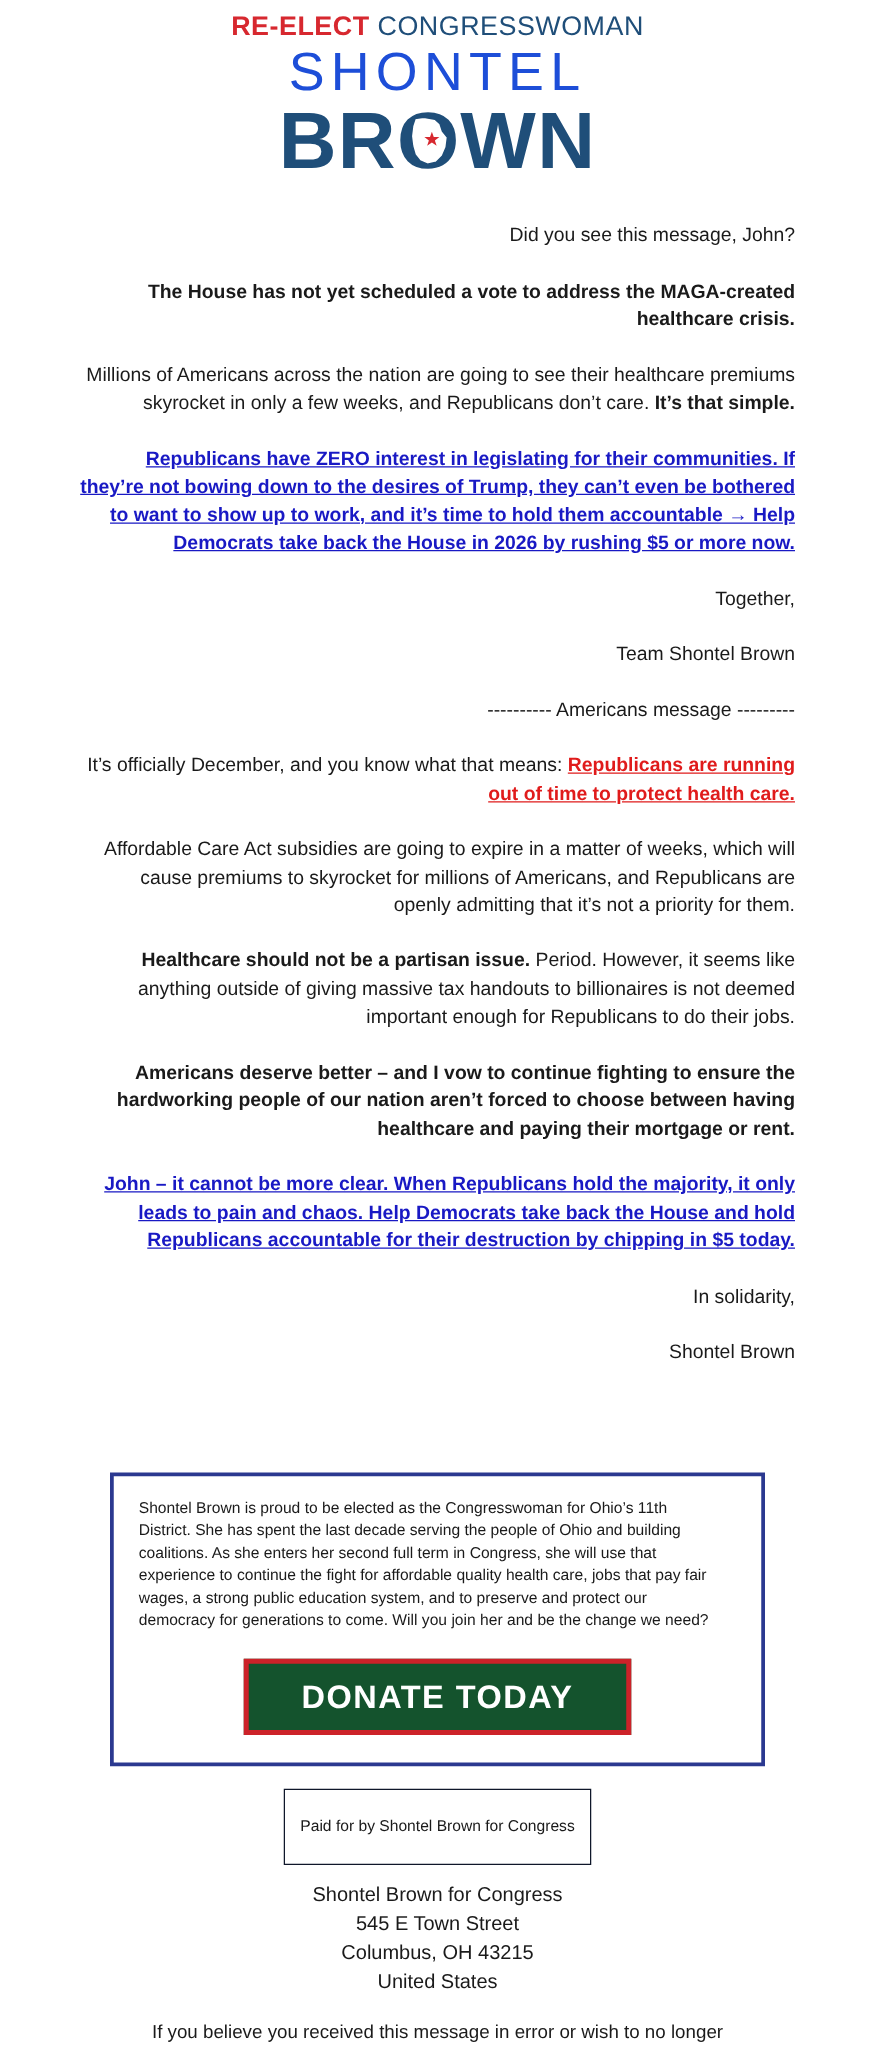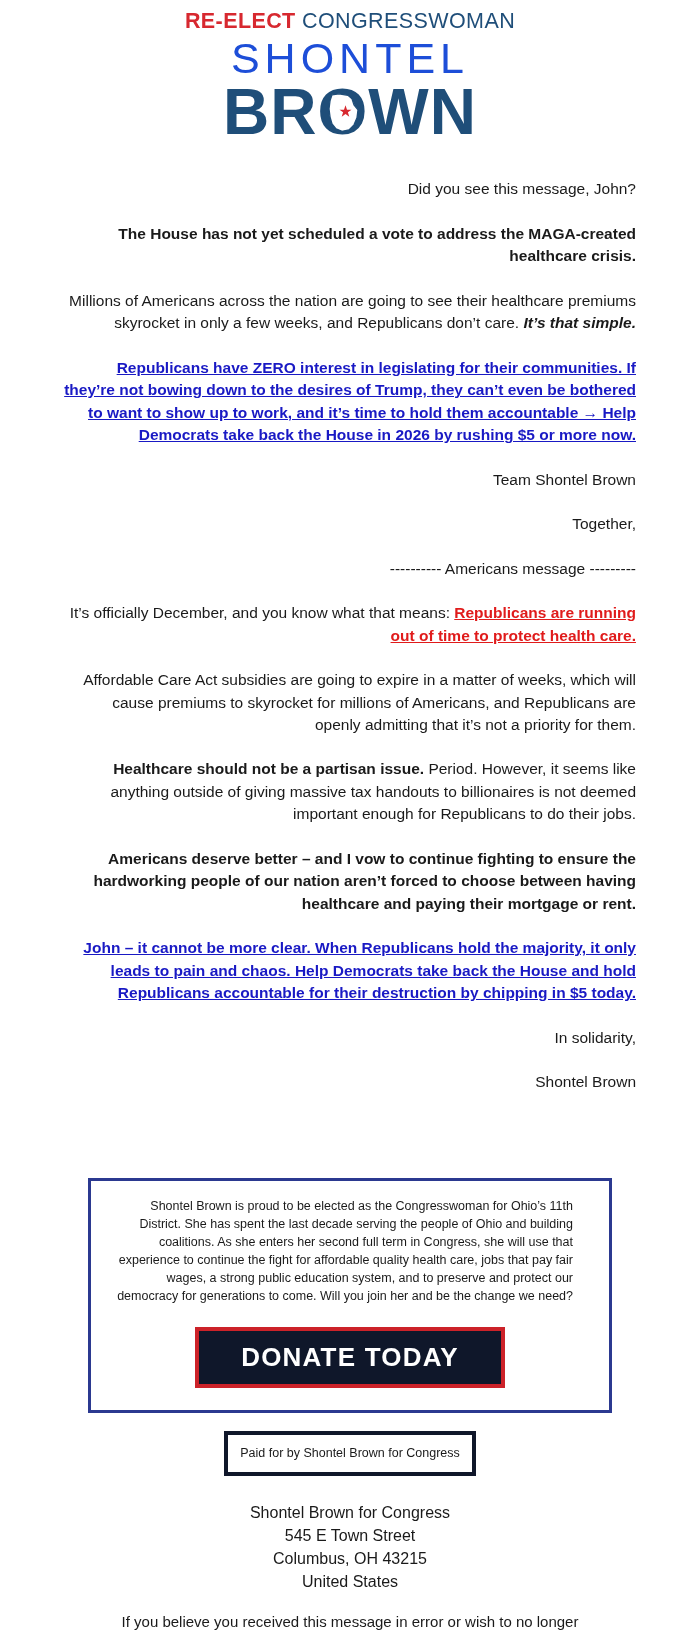--- a/index.html
+++ b/index.html
@@ -85,21 +85,21 @@
     padding: 28px 48px 0 48px;
     font-size: 15.5px;
     line-height: 1.45;
     color: #1a1a1a;
   }
   .body-copy p {
     margin: 0 0 22px 0;
     text-align: right;
   }
   b, strong { font-weight: bold; }
-  .ital-bold { font-weight: bold; font-style: italic; }
+  .ital-bold { font-weight: bold; }
 
   a.blue-link {
     color: #1919C4;
     font-weight: bold;
     text-decoration: underline;
   }
   a.red-link {
     color: #E01B1B;
     font-weight: bold;
     text-decoration: underline;
@@ -118,48 +118,48 @@
     border: 3px solid #2B3990;
     background: #ffffff;
     padding: 16px 20px 22px 20px;
     text-align: center;
   }
   .donate-blurb {
     font-size: 12.5px;
     line-height: 1.45;
     color: #1a1a1a;
     margin: 0 16px 22px 0;
-    text-align: right;
+    text-align: left;
   }
   .donate-btn {
     display: inline-block;
-    background: #0f172a;
+    background: #14532d;
     border: 4px solid #CC2229;
     color: #ffffff;
     font-size: 26px;
     font-weight: bold;
     letter-spacing: 1.2px;
     padding: 13px 42px 14px 42px;
     text-decoration: none;
     line-height: 1;
   }
 
   
   .footer {
     padding: 18px 0 26px 0;
     text-align: center;
   }
   .paid-for {
     display: inline-block;
-    border: 4px solid #0f172a;
-    padding: 11px 12px;
+    border: 1px solid #0f172a;
+    padding: 22px 12px;
     font-size: 12.5px;
     line-height: 1.2;
     color: #1a1a1a;
-    margin-bottom: 26px;
+    margin-bottom: 14px;
   }
   .addr {
     font-size: 16px;
     line-height: 1.42;
     color: #1a1a1a;
   }
   .unsub-wrap {
     margin-top: 18px;
     padding: 0 80px;
     font-size: 15px;
@@ -190,23 +190,23 @@
   <div class="body-copy">
 
     <p>Did you see this message, John?</p>
 
     <p><b>The House has not yet scheduled a vote to address the MAGA-created healthcare crisis.</b></p>
 
     <p><span>Millions of Americans across the nation are going to see their healthcare premiums skyrocket in only a few weeks, and Republicans don’t care. </span><span class="ital-bold">It’s that simple.</span></p>
 
     <p><a class="blue-link" href="#">Republicans have ZERO interest in legislating for their communities. If they’re not bowing down to the desires of Trump, they can’t even be bothered to want to show up to work, and it’s time to hold them accountable → Help Democrats take back the House in 2026 by rushing $5 or more now.</a></p>
 
+    <p>Together,</p>
+
     <p>Team Shontel Brown</p>
-
-    <p>Together,</p>
 
     <p class="fwd-sep">---------- Americans message ---------</p>
 
     <p><span>It’s officially December, and you know what that means: </span><a class="red-link" href="#">Republicans are running out of time to protect health care.</a></p>
 
     <p>Affordable Care Act subsidies are going to expire in a matter of weeks, which will cause premiums to skyrocket for millions of Americans, and Republicans are openly admitting that it’s not a priority for them.</p>
 
     <p><b>Healthcare should not be a partisan issue.</b><span> Period. However, it seems like anything outside of giving massive tax handouts to billionaires is not deemed important enough for Republicans to do their jobs.</span></p>
 
     <p><b>Americans deserve better – and I vow to continue fighting to ensure the hardworking people of our nation aren’t forced to choose between having healthcare and paying their mortgage or rent.</b></p>

